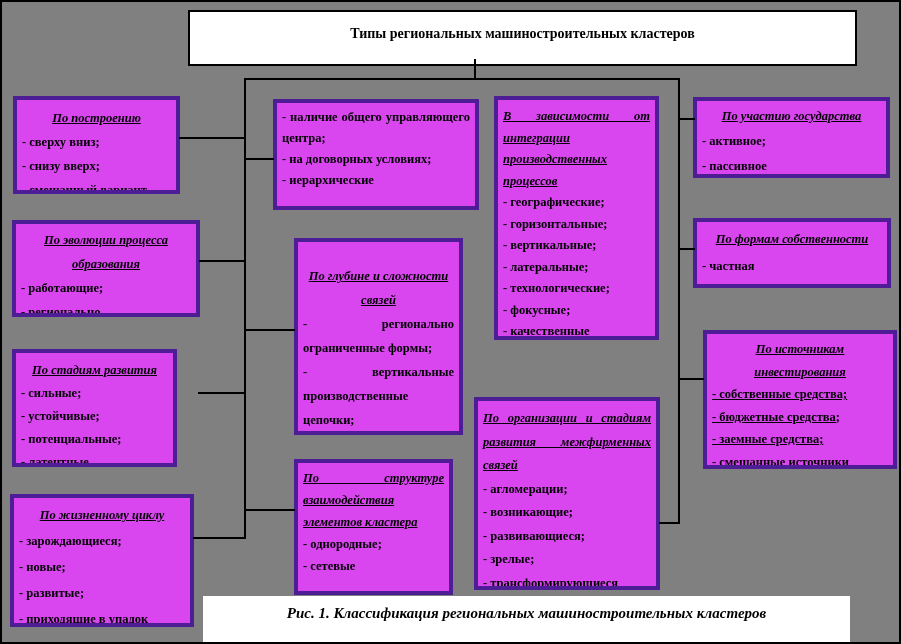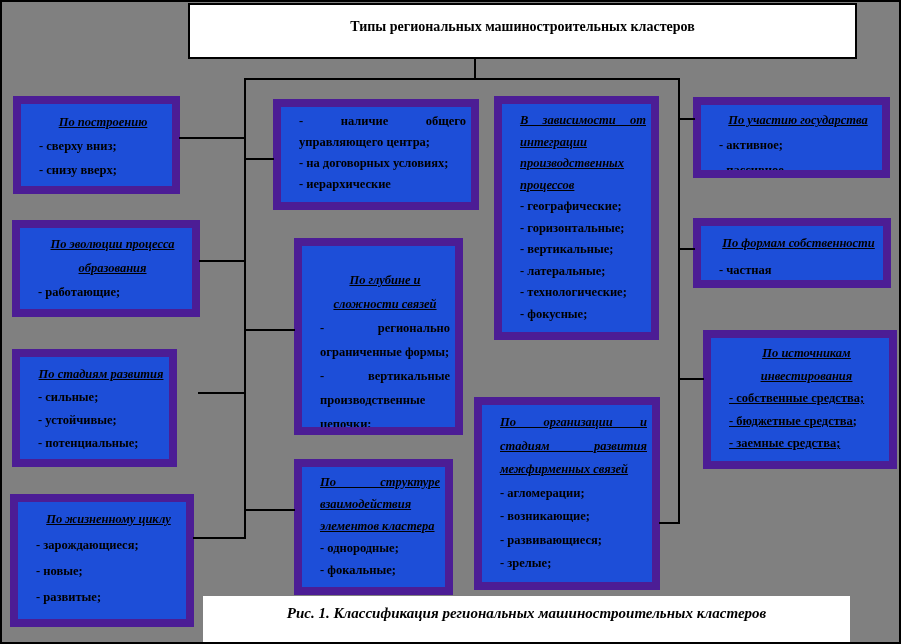--- a/index.html
+++ b/index.html
@@ -7,36 +7,36 @@
     position:relative;
     width:901px; height:644px;
     background:#808080;
     border:2px solid #000;
     box-sizing:border-box;
     font-family:"Liberation Serif","DejaVu Serif",serif;
     color:#000;
     overflow:hidden;
   }
   .title-box {
-    position:absolute; left:186px; top:1px; width:669px; height:56px;
+    position:absolute; left:186px; top:8px; width:669px; height:56px;
     background:#fff; border:2px solid #000; box-sizing:border-box;
     text-align:center; font-weight:bold; font-size:14px; line-height:20px;
     padding-top:12px;
   }
   .caption-box {
     position:absolute; left:201px; top:594px; width:647px; height:48px;
     background:#fff; box-sizing:border-box;
     text-align:center; font-weight:bold; font-style:italic; font-size:15px;
     padding-top:9px;
   }
   .line { position:absolute; background:#000; }
   .box {
-    position:absolute; background:#1d4ed8; border:8px solid #4c1d95;
+    position:absolute; background:#d946ef; border:4px solid #4c1d95;
     box-sizing:border-box; font-weight:bold; font-size:12.5px;
-    padding:4px 5px 0 18px; overflow:hidden;
+    padding:4px 5px 0 5px; overflow:hidden;
   }
   .box-heading {
     text-align:center; font-style:italic; text-decoration:underline;
   }
   .head-justify .box-heading { text-align:justify; }
   .box-items .item { text-align:left; }
   .items-justify .box-items .item { text-align:justify; }
   
   .box-1  { left:11px;  top:94px;  width:167px; height:98px;  line-height:24px; padding-top:6px; }
   .box-2  { left:10px;  top:218px; width:188px; height:97px;  line-height:24px; }
@@ -102,21 +102,20 @@
     <div class="box-items">
           <div class="item">- регионально ограниченные формы;</div>
           <div class="item">- вертикальные производственные цепочки;</div>
           <div class="item">- отрасли машиностроения</div>
         </div>
   </div>
       <div class="box box-7 head-justify">
     <div class="box-heading">По структуре взаимодействия элементов кластера</div>
     <div class="box-items">
           <div class="item">- однородные;</div>
-          <div class="item">- фокальные;</div>
           <div class="item">- сетевые</div>
         </div>
   </div>
       <div class="box box-8 head-justify">
     <div class="box-heading">В зависимости от интеграции производственных процессов</div>
     <div class="box-items">
           <div class="item">- географические;</div>
           <div class="item">- горизонтальные;</div>
           <div class="item">- вертикальные;</div>
           <div class="item">- латеральные;</div>

